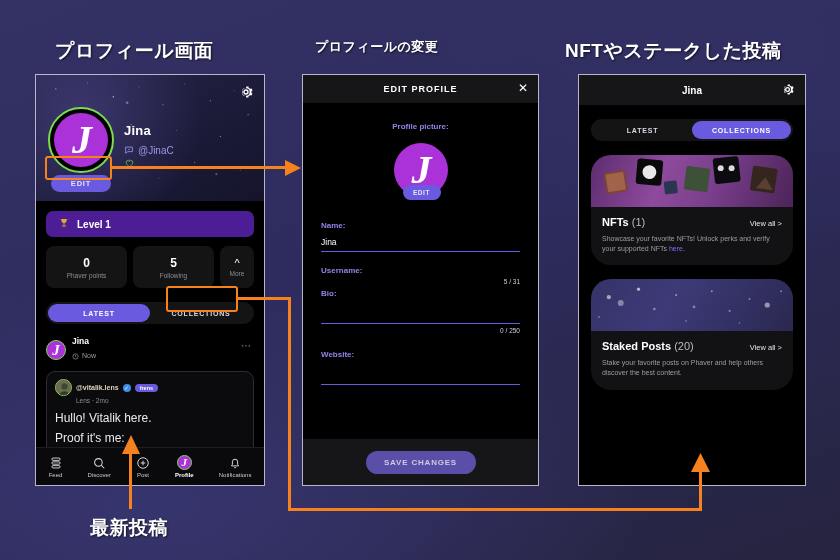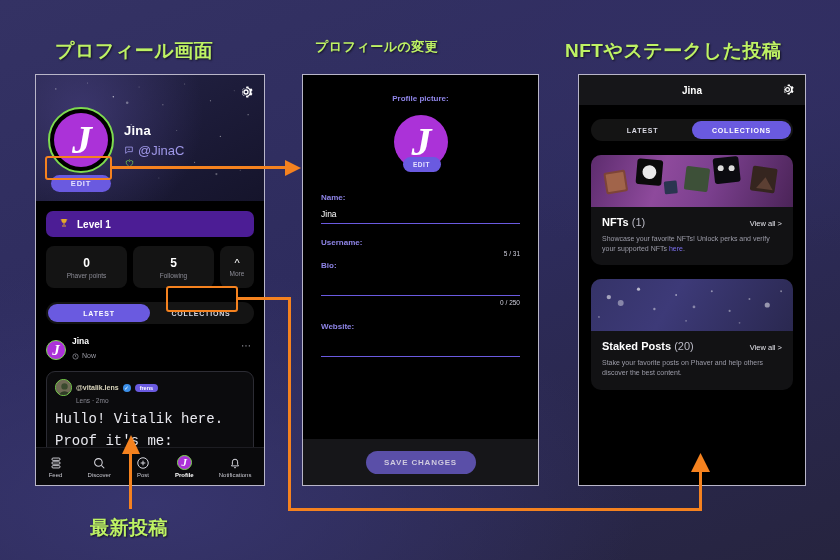--- a/index.html
+++ b/index.html
@@ -12,21 +12,21 @@
   .bg-grad{
     position:absolute; inset:0;
     background:
       radial-gradient(ellipse 700px 340px at 18% 90%, #37356e 0%, rgba(55,53,110,0) 70%),
       radial-gradient(ellipse 620px 300px at 85% 8%, #322f63 0%, rgba(50,47,99,0) 70%),
       linear-gradient(160deg,#343264 0%, #2e2c5e 45%, #26243f 100%);
   }
   
   .jp-label{
     position:absolute;
-    color:#bef264;
+    color:#ffffff;
     font-weight:bold;
     letter-spacing:.5px;
     text-shadow:1px 1px 2px rgba(0,0,0,.65);
     white-space:nowrap;
   }
   
   .phone{
     position:absolute;
     background:#000;
     border:1px solid #b9b6c9;
@@ -62,21 +62,21 @@
     font-style:italic; font-weight:bold; line-height:1;
   }
   .prof-name{
     position:absolute; left:88px; top:48px; color:#fff;
     font-size:13px; font-weight:bold; letter-spacing:.2px;
   }
   .handle-row{
     position:absolute; left:88px; top:66px;
     display:flex; align-items:center; gap:4px;
   }
-  .handle-row .hname{ color:#9f97e8; font-size:13px; }
+  .handle-row .hname{ color:#9f97e8; font-size:10px; }
   .lens-row{ position:absolute; left:88px; top:80px; display:flex; gap:4px; align-items:center;}
   .edit-btn{
     position:absolute; left:15px; top:100px;
     width:60px; height:17px; border-radius:9px;
     background:#6a5ae0; color:#e6e2ff;
     font-size:7.5px; font-weight:bold; letter-spacing:.8px;
     display:flex; align-items:center; justify-content:center;
     cursor:pointer;
   }
   .level-bar{
@@ -123,21 +123,21 @@
   .q-av{ width:17px;height:17px;border-radius:50%;
     background:linear-gradient(150deg,#6f6a55,#3c4a33);
     border:1px solid #7ddb4f; overflow:hidden; position:relative;}
   .q-name{ color:#d9d4bb; font-size:7px; font-weight:bold;}
   .verified{ width:8px;height:8px;border-radius:50%;background:#3b8fe8;
     display:inline-flex;align-items:center;justify-content:center;
     color:#fff;font-size:5.5px; }
   .frens{ background:#6a5ae0;color:#fff;font-size:5.5px;border-radius:6px;
     padding:1px 5px; font-weight:bold;}
   .q-sub{ color:#8b8b95; font-size:6.5px; margin-top:1px; margin-left:21px;}
-  .q-body{ color:#e9e9ef; font-size:14px; margin-top:7px;font-family:Liberation Mono, monospace; }
+  .q-body{ color:#e9e9ef; font-size:12px; margin-top:7px; }
   .q-link{ color:#7b6ff0; font-size:7.5px; margin-top:8px; word-break:break-all;}
   .q-meta{ color:#6e6e78; font-size:6px; margin-top:8px;}
   .navbar{
     position:absolute; left:0; right:0; bottom:0; height:38px;
     background:#0a0a0c; border-top:1px solid #1d1d22;
     display:flex; align-items:center; justify-content:space-around;
   }
   .nav-item{ display:flex;flex-direction:column;align-items:center;gap:2px; cursor:pointer;}
   .nav-item .lbl{ color:#c8c8d0; font-size:6px; }
   .nav-item.active .lbl{ color:#fff; font-weight:bold;}
@@ -179,21 +179,21 @@
     color:#cfcadf; font-size:8px;font-weight:bold;letter-spacing:.8px;
     display:flex;align-items:center;justify-content:center; cursor:pointer;
   }
   
   #phone-right{ left:578px; top:74px; width:228px; height:412px; }
   .r-head{ height:30px; background:#161619; display:flex; align-items:center; justify-content:center; position:relative;}
   .r-head .t{ color:#fff; font-size:10px; font-weight:bold;}
   .r-head .g{ position:absolute; right:10px; top:7px; width:15px;height:15px; cursor:pointer;}
   .r-tabs{ margin:14px 12px 0 12px; height:22px; border-radius:11px; background:#141414;
     display:flex; align-items:center; padding:2px;}
-  .card{ margin:14px 12px 0 12px; border-radius:10px; overflow:hidden; background:#121214;}
+  .card{ margin:14px 12px 0 12px; border-radius:20px; overflow:hidden; background:#121214;}
   .card-img{ height:52px; position:relative; overflow:hidden;}
   .nft-img{
     background:linear-gradient(110deg,#5d2c6e 0%, #8e4a9c 35%, #7a3f8d 60%, #4b2458 100%);
   }
   .stake-img{
     background:linear-gradient(120deg,#353368 0%,#3d3a78 40%,#2a2850 100%);
   }
   .card-body{ padding:9px 11px 11px 11px; }
   .card-titlerow{ display:flex; align-items:baseline; justify-content:space-between; }
   .card-title{ color:#fff; font-size:11px; font-weight:bold; }
@@ -384,20 +384,24 @@
       <svg viewBox="0 0 24 24" width="14" height="14" fill="none" stroke="#d7d7de" stroke-width="1.7">
         <path d="M6 17h12l-1.5-2.5V10a4.5 4.5 0 10-9 0v4.5L6 17z"></path>
           <path d="M10.5 19.5a1.8 1.8 0 003 0"></path>
       </svg>
       <span class="lbl">Notifications</span>
     </div>
   </div>
 </div>
 
 <div class="phone" id="phone-mid">
+  <div class="modal-head">
+    <span class="t">EDIT PROFILE</span>
+    <span class="x">✕</span>
+  </div>
   <div class="modal-body">
     <div class="pp-label">Profile picture:</div>
     <div class="pp-wrap">
       <div class="pp-circle">
         <span class="jglyph" style="font-size:40px;margin-left:2px;">J</span>
       </div>
       <div class="pp-edit">EDIT</div>
     </div>
 
     <div class="field" style="margin-top:24px;">

